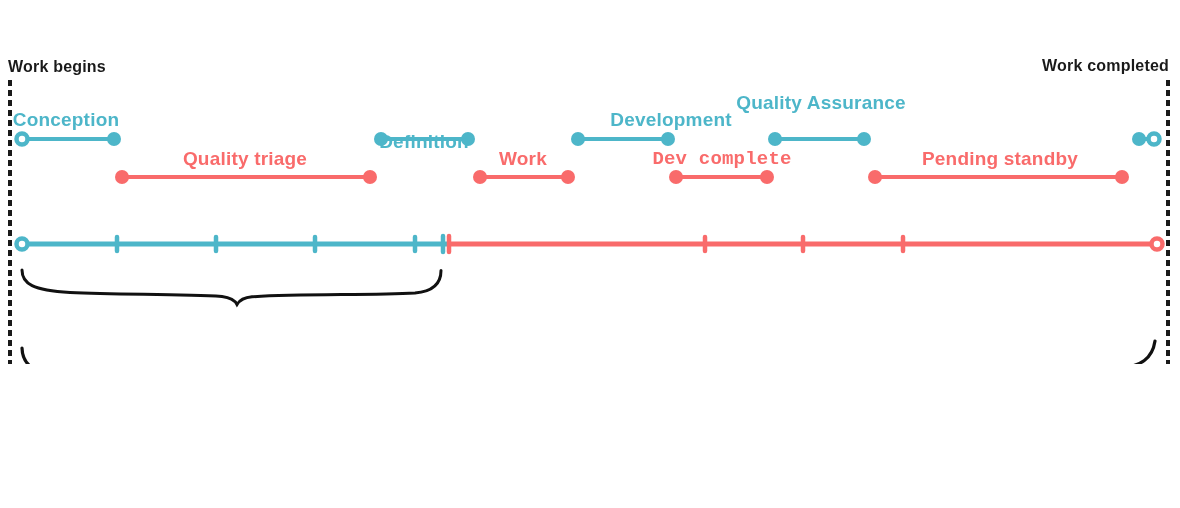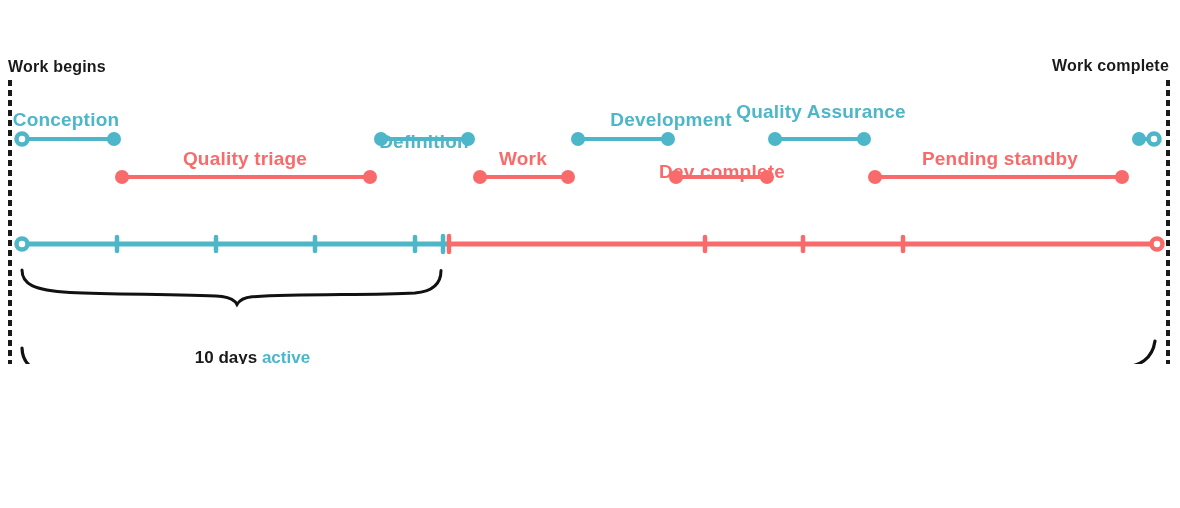--- a/index.html
+++ b/index.html
@@ -117,30 +117,27 @@
     <path d="M 22 270 C 22 284, 33 290, 70 292.5 C 120 295, 180 293.5, 222 296.5
              C 230 297.5, 234.5 299.5, 237 304.5 C 240 299.5, 244 297.5, 252 296.8
              C 300 293.5, 370 295.5, 415 293 C 433 291.5, 441 284, 441 270.5" fill="none" stroke="#111111" stroke-width="3" stroke-linecap="round"></path>
 
     <path d="M 22 348 C 22.5 367, 36 376, 83 379.5 C 240 385.5, 430 382.5, 556 389
              C 573 390, 586.5 392.5, 592 398.5 C 598.5 392.5, 608 390.5, 628 389.5
              C 830 381, 1015 376.5, 1116 369 C 1142 366.5, 1152.5 358, 1155 341" fill="none" stroke="#111111" stroke-width="3.2" stroke-linecap="round"></path>
   </svg>
 
   <div class="lbl edge-lbl" style="left:8px;top:59px;">Work begins</div>
-  <div class="lbl edge-lbl" style="right:11px;top:58px;">Work complete</div>
+  <div class="lbl edge-lbl" style="right:11px;top:58px;">Work completed</div>
 
   <div class="lbl phase-lbl c-active" style="left:66px;top:112px;">Conception</div>
   <div class="lbl phase-lbl c-active" style="left:424px;top:112px;margin-top:22px;">Definition</div>
   <div class="lbl phase-lbl c-active" style="left:623px;top:112px;margin-left:48px;">Development</div>
-  <div class="lbl phase-lbl c-active" style="left:821px;top:104px;">Quality Assurance</div>
+  <div class="lbl phase-lbl c-active" style="left:821px;top:95px;">Quality Assurance</div>
 
   <div class="lbl phase-lbl c-standby" style="left:245px;top:151px;">Quality triage</div>
   <div class="lbl phase-lbl c-standby" style="left:523px;top:151px;">Work</div>
-  <div class="lbl phase-lbl c-standby" style="left:722px;top:164px;">Dev complete</div>
+  <div class="lbl phase-lbl c-standby" style="left:722px;top:151px;font-family:Liberation Mono, monospace;">Dev complete</div>
   <div class="lbl phase-lbl c-standby" style="left:1000px;top:151px;">Pending standby</div>
 
-  <div class="ann" style="left:243px;top:328px;">
-    <span>10 days </span><span class="c-active">active</span>
-  </div>
 
 
 </div>
 
 </body></html>

